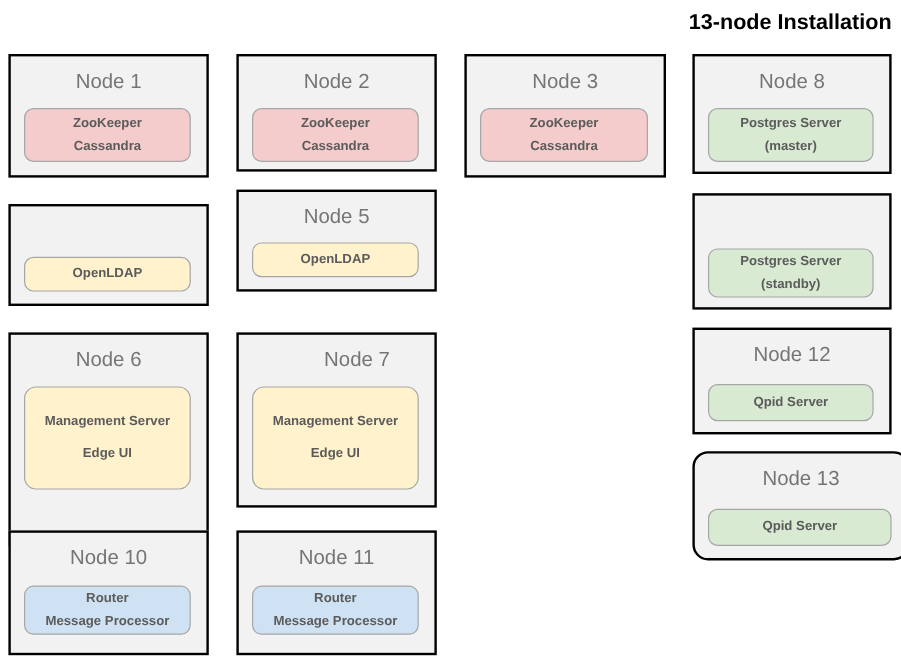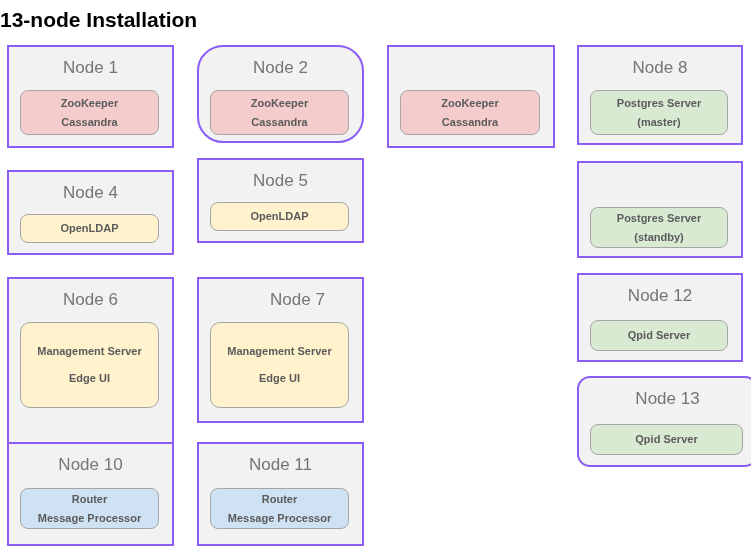--- a/index.html
+++ b/index.html
@@ -4,27 +4,27 @@
 <style>
   html, body { margin: 0; padding: 0; background: #ffffff; }
   body {
     width: 751px; height: 553px;
     font-family: "Liberation Sans", sans-serif;
     position: relative;
     overflow: hidden;
   }
   .stage { position: relative; width: 751px; height: 553px; }
   .diagram-title {
-    position: absolute; left: 0; top: 8px; width: 726px;
-    text-align: left; font-size: 21px; font-weight: bold; color: #000000;
+    position: absolute; left: 17px; top: 8px; width: 726px;
+    text-align: right; font-size: 18px; font-weight: bold; color: #000000;
   }
   .node {
     position: absolute;
     background: #f2f2f2;
-    border: 2px solid #8b5cf6;
+    border: 2px solid #000000;
     box-sizing: border-box;
   }
   .node-label {
     margin-top: 11px;
     text-align: center;
     font-size: 17px;
     color: #757575;
     white-space: nowrap;
   }
   .service {
@@ -47,45 +47,45 @@
   <div class="diagram-title">13-node Installation</div>
 
   <div class="node" style="left:7px; top:45px; width:167px; height:103px;">
     <div class="node-label">Node 1</div>
     <div class="service" style="top: 43px; height: 45px; background-color: rgb(244, 204, 204);">
       <div>ZooKeeper</div>
       <div>Cassandra</div>
     </div>
   </div>
 
-  <div class="node" style="left:197px; top:45px; width:167px; height:98px;border-radius:26px;">
+  <div class="node" style="left:197px; top:45px; width:167px; height:98px;">
     <div class="node-label">Node 2</div>
     <div class="service" style="top: 43px; height: 45px; background-color: rgb(244, 204, 204);">
       <div>ZooKeeper</div>
       <div>Cassandra</div>
     </div>
   </div>
 
   <div class="node" style="left:387px; top:45px; width:168px; height:103px;">
+    <div class="node-label">Node 3</div>
     <div class="service" style="top: 43px; height: 45px; background-color: rgb(244, 204, 204);">
       <div>ZooKeeper</div>
       <div>Cassandra</div>
     </div>
   </div>
 
   <div class="node" style="left:577px; top:45px; width:166px; height:100px;">
     <div class="node-label">Node 8</div>
     <div class="service" style="top: 43px; height: 45px; background-color: rgb(217, 234, 211);">
       <div>Postgres Server</div>
       <div>(master)</div>
     </div>
   </div>
 
   <div class="node" style="left:7px; top:170px; width:167px; height:85px;">
-    <div class="node-label">Node 4</div>
     <div class="service" style="top: 42px; height: 29px; background-color: rgb(255, 242, 204);">
       <div>OpenLDAP</div>
       <div></div>
     </div>
   </div>
 
   <div class="node" style="left:197px; top:158px; width:167px; height:85px;">
     <div class="node-label">Node 5</div>
     <div class="service" style="top: 42px; height: 29px; background-color: rgb(255, 242, 204);">
       <div>OpenLDAP</div>

